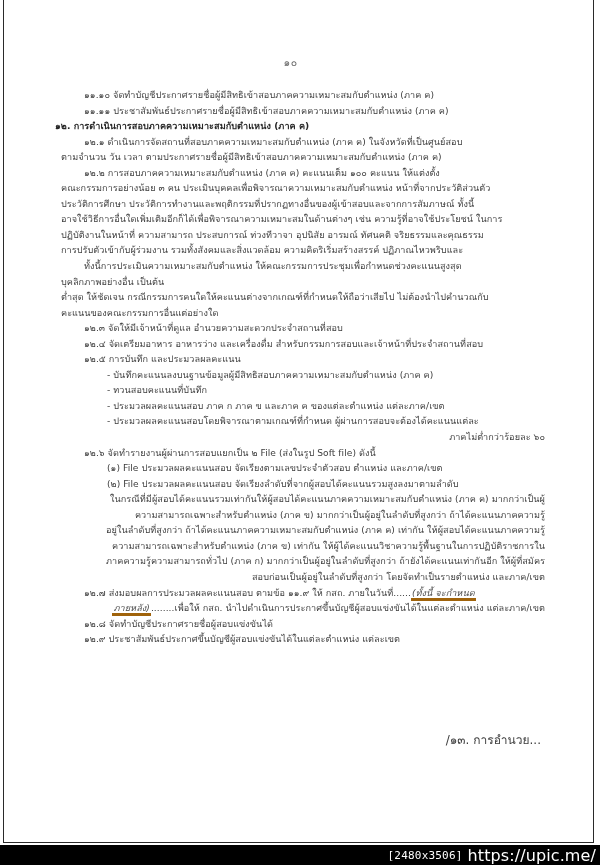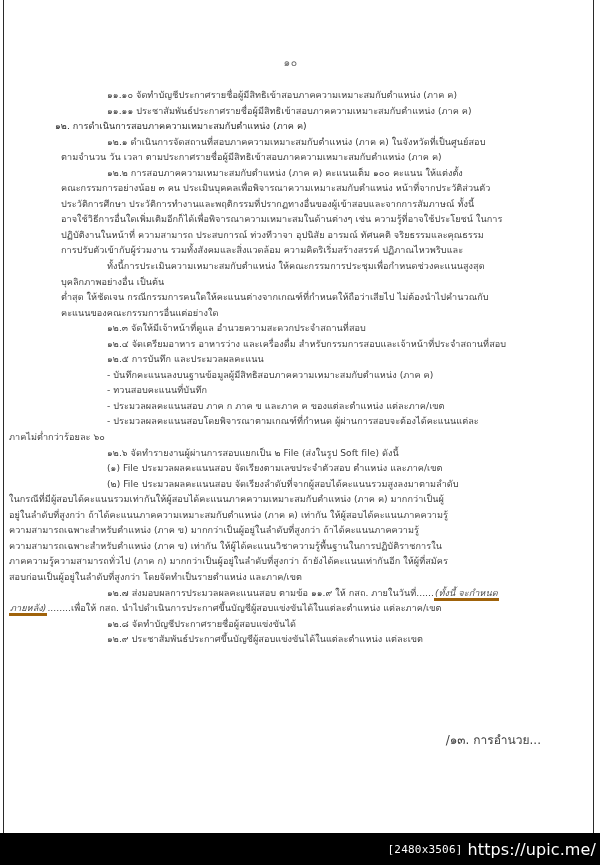--- a/index.html
+++ b/index.html
@@ -76,26 +76,26 @@
     font-size: 9.1px;
     line-height: 15.55px;
     color: #3a3a3a;
     white-space: nowrap;
     letter-spacing: 0.06px;
     font-family: "DejaVu Sans", sans-serif;
   }
 
   
   .ind-0  { margin-left: 0px; }
-  .ind-2  { margin-left: 46px; }
+  .ind-2  { margin-left: 23px; }
   .ind-3  { margin-left: 46px; }
-  .ind-neg { margin-left: -52px; }
+  .ind-neg { margin-left: -52px; text-align: right; }
 
   .heading {
-    font-weight: normal;
+    font-weight: bold;
     color: #232323;
     margin-left: -6px;
   }
 
   .hand {
     font-style: italic;
     color: #4c4c4c;
     border-bottom: 3px solid #a16207;
     padding: 0 1px;
   }
@@ -108,21 +108,21 @@
     color: #3a3a3a;
     white-space: nowrap;
   }
 
   
   #footer-bar {
     position: absolute;
     left: 0;
     bottom: 0;
     width: 600px;
-    height: 32px;
+    height: 20px;
     background: #000000;
     color: #ffffff;
     display: flex;
     align-items: center;
     justify-content: flex-end;
     box-sizing: border-box;
     padding-right: 4px;
   }
   #footer-bar .dims {
     font-family: "DejaVu Sans Mono", monospace;
@@ -169,22 +169,22 @@
           <span class="ln ind-2">๑๒.๕ การบันทึก และประมวลผลคะแนน</span>
           <span class="ln ind-3">- บันทึกคะแนนลงบนฐานข้อมูลผู้มีสิทธิสอบภาคความเหมาะสมกับตำแหน่ง (ภาค ค)</span>
           <span class="ln ind-3">- ทวนสอบคะแนนที่บันทึก</span>
           <span class="ln ind-3">- ประมวลผลคะแนนสอบ ภาค ก ภาค ข และภาค ค ของแต่ละตำแหน่ง แต่ละภาค/เขต</span>
           <span class="ln ind-3">- ประมวลผลคะแนนสอบโดยพิจารณาตามเกณฑ์ที่กำหนด ผู้ผ่านการสอบจะต้องได้คะแนนแต่ละ</span>
           <span class="ln ind-neg">ภาคไม่ต่ำกว่าร้อยละ ๖๐</span>
           <span class="ln ind-2">๑๒.๖ จัดทำรายงานผู้ผ่านการสอบแยกเป็น ๒ File (ส่งในรูป Soft file) ดังนี้</span>
           <span class="ln ind-3">(๑) File ประมวลผลคะแนนสอบ จัดเรียงตามเลขประจำตัวสอบ ตำแหน่ง และภาค/เขต</span>
           <span class="ln ind-3">(๒) File ประมวลผลคะแนนสอบ จัดเรียงลำดับที่จากผู้สอบได้คะแนนรวมสูงลงมาตามลำดับ</span>
           <span class="ln ind-neg">ในกรณีที่มีผู้สอบได้คะแนนรวมเท่ากันให้ผู้สอบได้คะแนนภาคความเหมาะสมกับตำแหน่ง (ภาค ค) มากกว่าเป็นผู้</span>
+          <span class="ln ind-neg">ความสามารถเฉพาะสำหรับตำแหน่ง (ภาค ข) มากกว่าเป็นผู้อยู่ในลำดับที่สูงกว่า ถ้าได้คะแนนภาคความรู้</span>
           <span class="ln ind-neg">อยู่ในลำดับที่สูงกว่า ถ้าได้คะแนนภาคความเหมาะสมกับตำแหน่ง (ภาค ค) เท่ากัน ให้ผู้สอบได้คะแนนภาคความรู้</span>
-          <span class="ln ind-neg">ความสามารถเฉพาะสำหรับตำแหน่ง (ภาค ข) มากกว่าเป็นผู้อยู่ในลำดับที่สูงกว่า ถ้าได้คะแนนภาคความรู้</span>
           <span class="ln ind-neg">ความสามารถเฉพาะสำหรับตำแหน่ง (ภาค ข) เท่ากัน ให้ผู้ได้คะแนนวิชาความรู้พื้นฐานในการปฏิบัติราชการใน</span>
           <span class="ln ind-neg">ภาคความรู้ความสามารถทั่วไป (ภาค ก) มากกว่าเป็นผู้อยู่ในลำดับที่สูงกว่า ถ้ายังได้คะแนนเท่ากันอีก ให้ผู้ที่สมัคร</span>
           <span class="ln ind-neg">สอบก่อนเป็นผู้อยู่ในลำดับที่สูงกว่า โดยจัดทำเป็นรายตำแหน่ง และภาค/เขต</span>
           <span class="ln ind-2"><span>๑๒.๗ ส่งมอบผลการประมวลผลคะแนนสอบ ตามข้อ ๑๑.๙ ให้ กสถ. ภายในวันที่......</span><span class="hand">(ทั้งนี้ จะกำหนด</span></span>
           <span class="ln ind-neg"><span class="hand">ภายหลัง)</span><span>........เพื่อให้ กสถ. นำไปดำเนินการประกาศขึ้นบัญชีผู้สอบแข่งขันได้ในแต่ละตำแหน่ง แต่ละภาค/เขต</span></span>
           <span class="ln ind-2">๑๒.๘ จัดทำบัญชีประกาศรายชื่อผู้สอบแข่งขันได้</span>
           <span class="ln ind-2">๑๒.๙ ประชาสัมพันธ์ประกาศขึ้นบัญชีผู้สอบแข่งขันได้ในแต่ละตำแหน่ง แต่ละเขต</span>
         </div>
 
       <div class="catchword">/๑๓. การอำนวย...</div>

